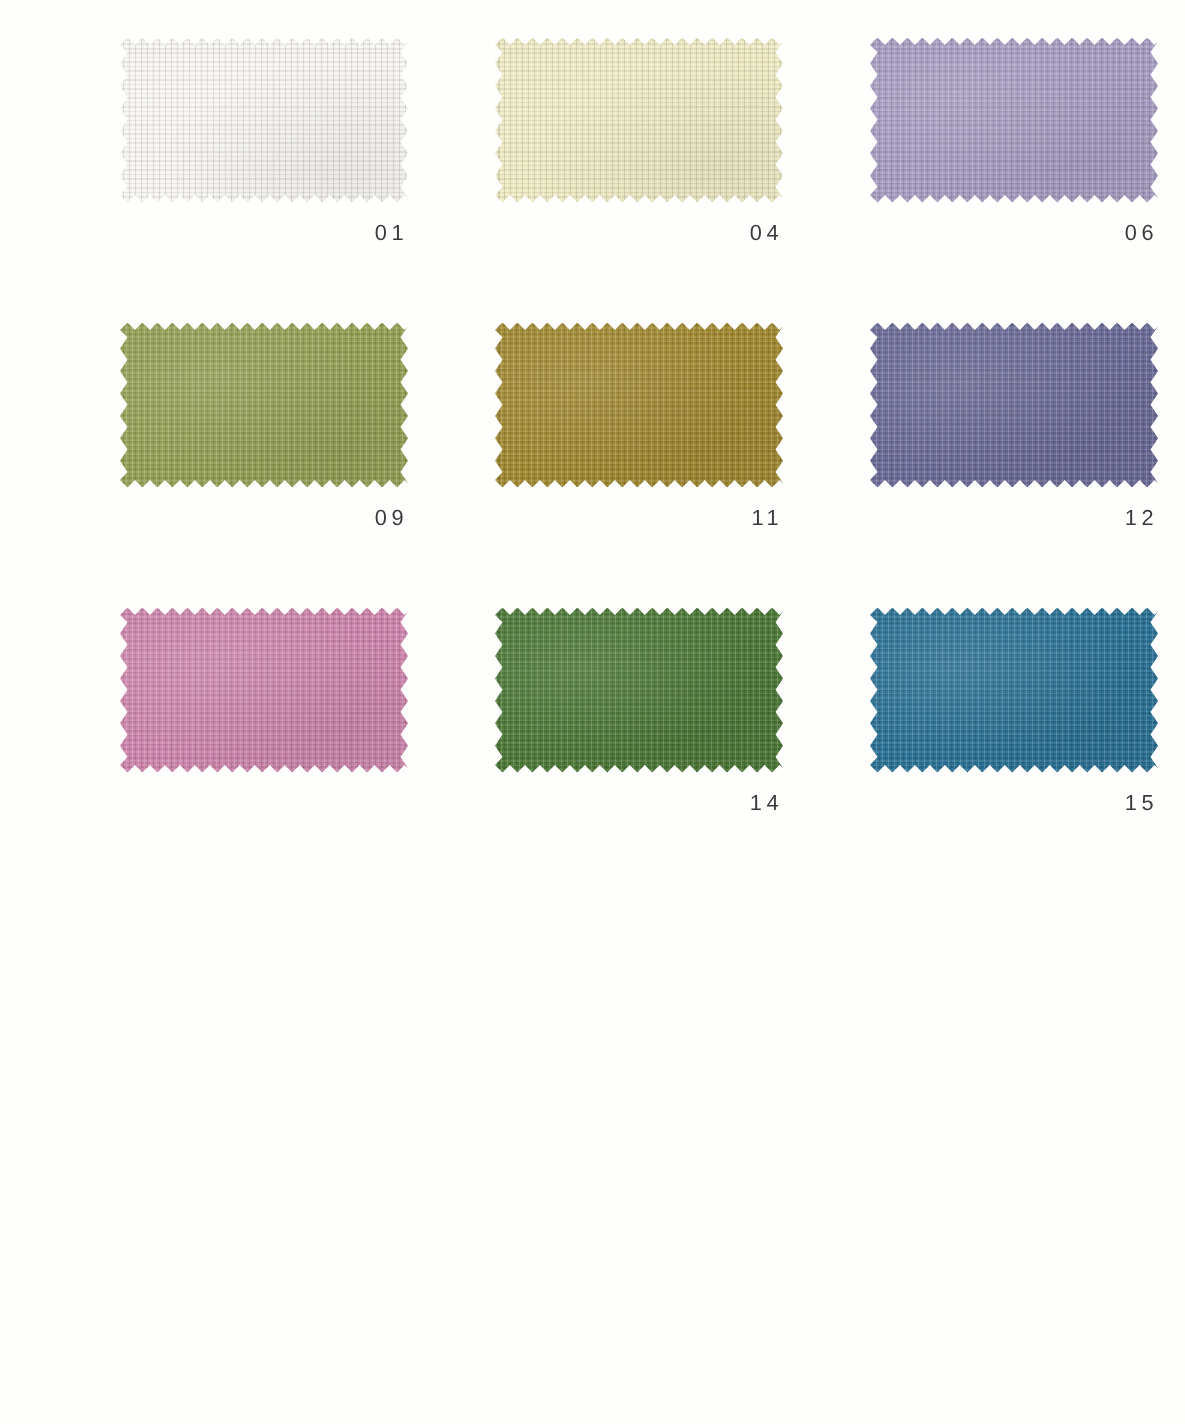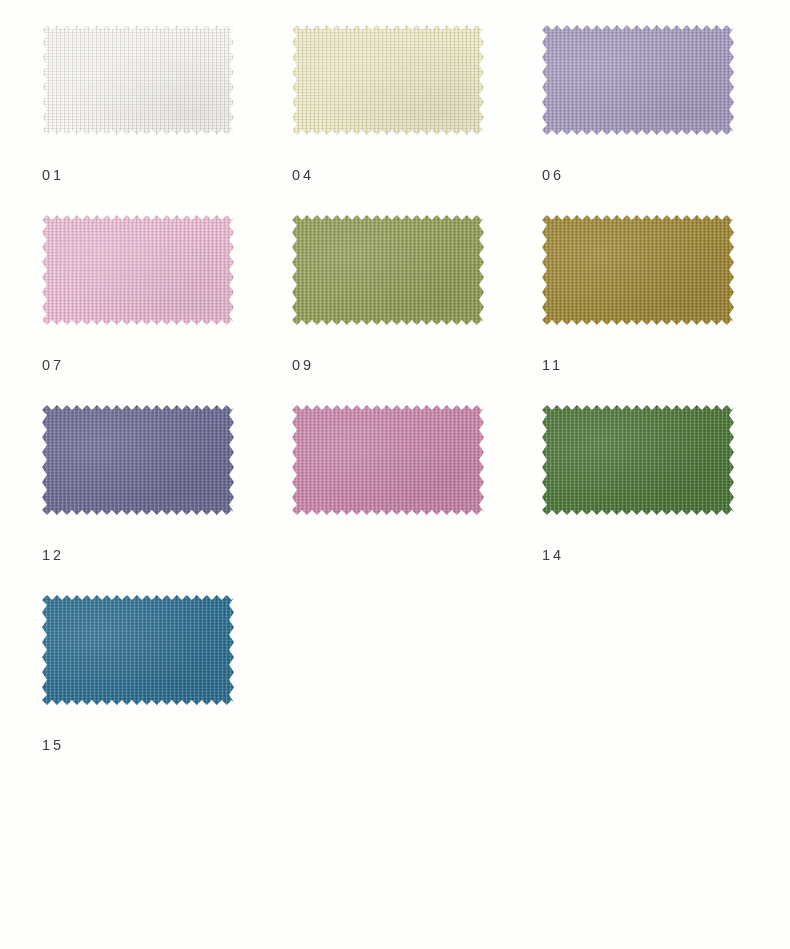--- a/index.html
+++ b/index.html
@@ -31,22 +31,21 @@
     row-gap: 0px;
     padding-left: 42px;
     padding-top: 18px;
     box-sizing: border-box;
   }
 
   .swatch-cell {
     position: relative;
     display: flex;
     flex-direction: column;
-    align-items: flex-start;
-    gap: 19px;
+    align-items: flex-end;
   }
 
   
   .chip-wrap {
     position: relative;
     width: 192px;
     height: 110px;
     margin-top: 7px;
   }
 
@@ -174,26 +173,20 @@
         <div class="chip-label">04</div>
       </div>
       <div class="swatch-cell">
         <div class="chip-wrap">
           <div class="chip" style="background-color: rgb(167, 157, 194);"></div>
         </div>
         <div class="chip-label">06</div>
       </div>
       <div class="swatch-cell">
         <div class="chip-wrap">
-          <div class="chip" style="background-color: rgb(237, 188, 212);"></div>
-        </div>
-        <div class="chip-label">07</div>
-      </div>
-      <div class="swatch-cell">
-        <div class="chip-wrap">
           <div class="chip" style="background-color: rgb(147, 160, 85);"></div>
         </div>
         <div class="chip-label">09</div>
       </div>
       <div class="swatch-cell">
         <div class="chip-wrap">
           <div class="chip" style="background-color: rgb(160, 136, 48);"></div>
         </div>
         <div class="chip-label">11</div>
       </div>

